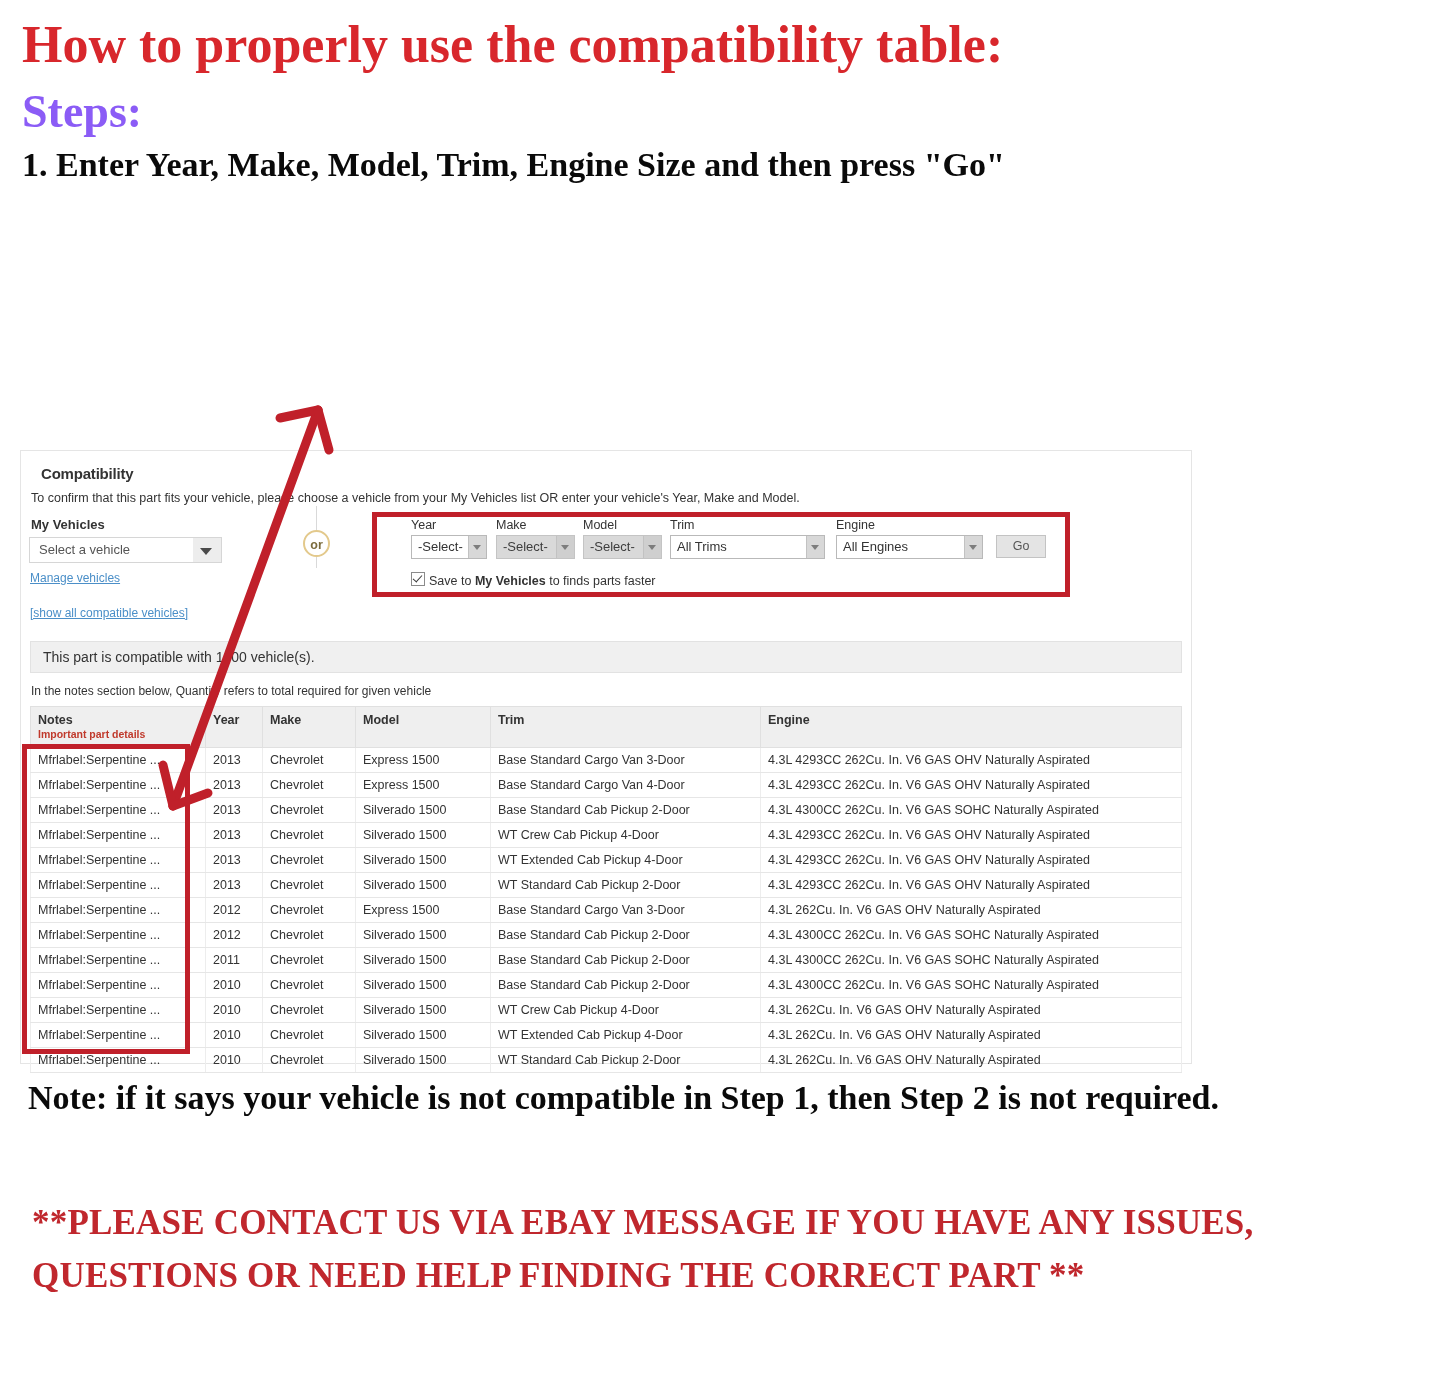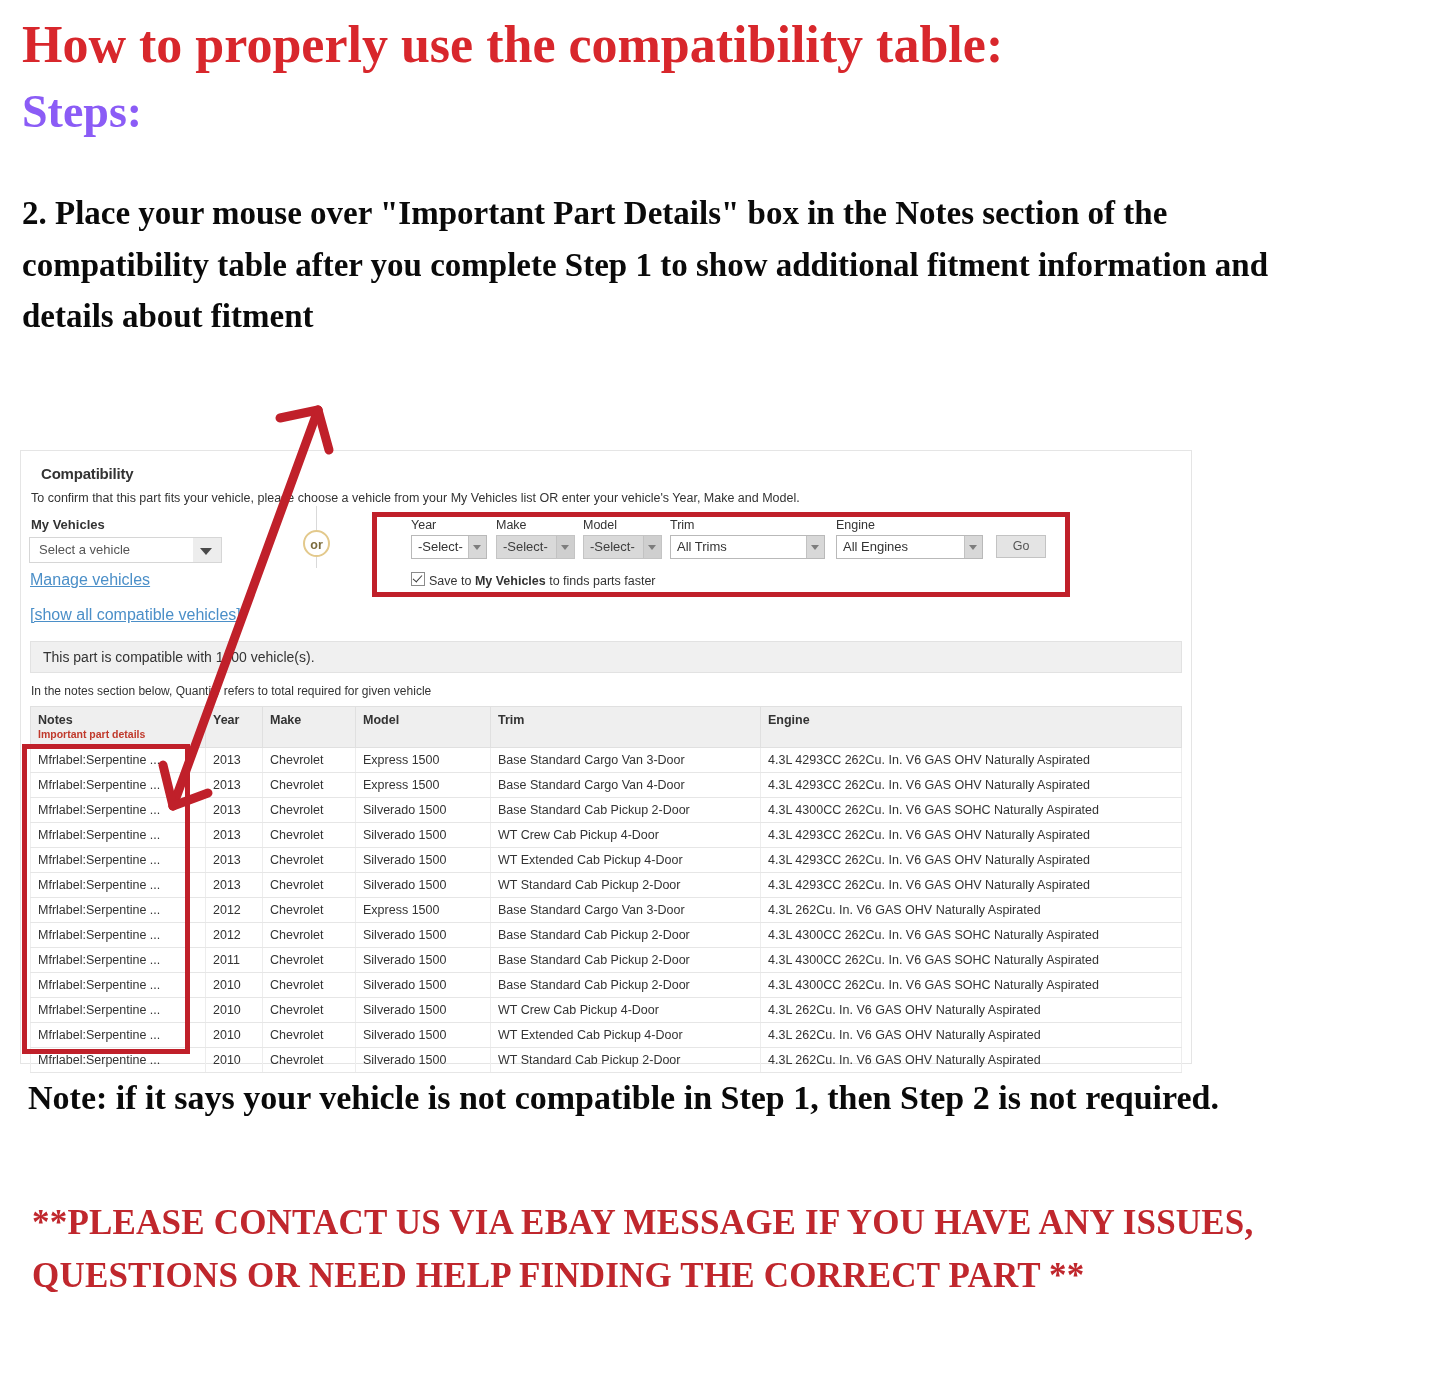--- a/index.html
+++ b/index.html
@@ -93,21 +93,21 @@
     background:#ededed;
   }
   .mv-select .caret{
     position:absolute;right:9px;top:10px;
     width:0;height:0;
     border-left:6px solid transparent;
     border-right:6px solid transparent;
     border-top:7px solid #4a4a4a;
   }
   .link{
-    color:#4b8fc8;font-size:16px;
+    color:#4b8fc8;font-size:12px;
   }
   .mv-manage{position:absolute;left:9px;top:120px;}
   .mv-showall{position:absolute;left:9px;top:155px;}
 
   
   .or-wrap{position:absolute;left:300px;top:518px;}
   .or-line{
     position:absolute;left:16px;top:-12px;width:1px;height:62px;
     background:#d9d9d9;
   }
@@ -242,21 +242,21 @@
     font-size:35px;line-height:1.52;
     letter-spacing:0.2px;
   }
 </style>
 </head>
 <body>
 
 <div class="instructions">
   <div class="h-red">How to properly use the compatibility table:</div>
   <div class="h-black">Steps:</div>
-  <div class="step2">2. Place your mouse over "Important Part Details" box in the Notes section of the compatibility table after you complete Step 1 to show additional fitment information and details about fitment</div>
+  <div class="step1">1. Enter Year, Make, Model, Trim, Engine Size and then press "Go"</div>
 </div>
 
 <div class="compat-panel">
 
   <div class="compat-title">Compatibility</div>
   <div class="compat-sub">To confirm that this part fits your vehicle, please choose a vehicle from your My Vehicles list OR enter your vehicle's Year, Make and Model.</div>
 
   <div class="mv-label">My Vehicles</div>
   <div class="mv-select">
     <span class="txt">Select a vehicle</span>

